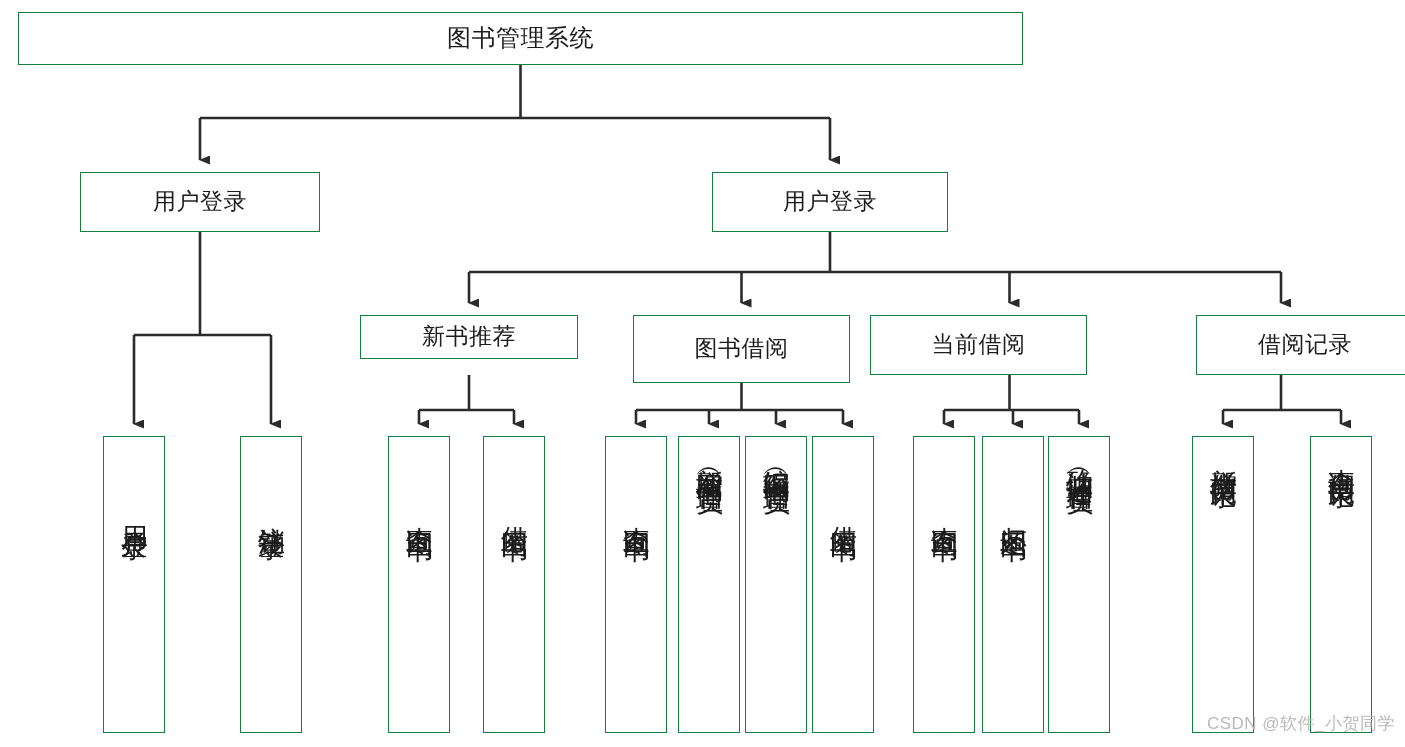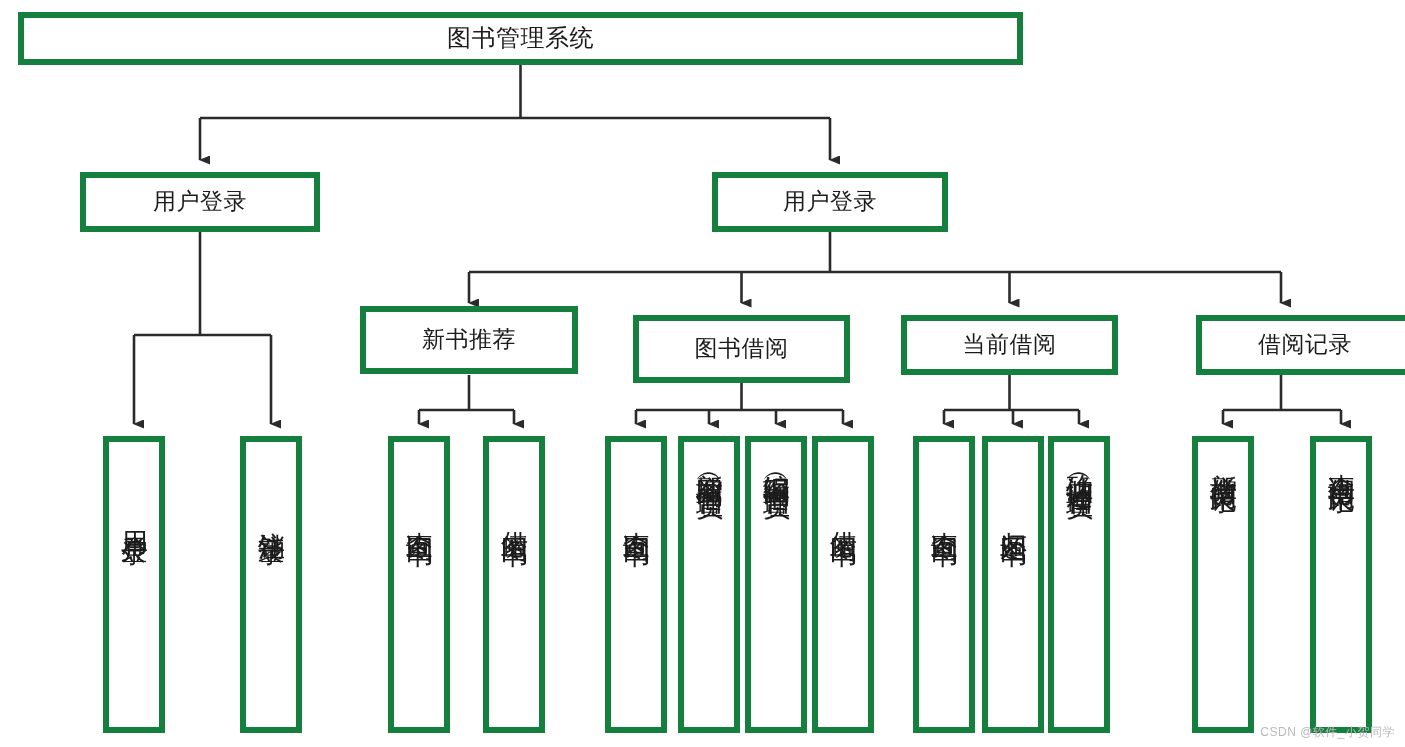--- a/index.html
+++ b/index.html
@@ -25,21 +25,21 @@
     left: 0;
     top: 0;
     width: 1405px;
     height: 747px;
     pointer-events: none;
   }
   .node {
     position: absolute;
     box-sizing: border-box;
     background: #ffffff;
-    border: 6px solid #15803d;
+    border: 1px solid #15803d;
     display: flex;
     align-items: center;
     justify-content: center;
     overflow: hidden;
   }
   .node-label {
     color: #1c1c1c;
     text-align: center;
     line-height: 1.18;
     white-space: nowrap;
@@ -65,22 +65,22 @@
   }
   .node.vertical.mid .node-label {
     margin-top: 62px;
   }
   .node.vertical.top .node-label {
     margin-top: 4px;
   }
   .watermark {
     position: absolute;
     right: 10px;
-    bottom: 6px;
-    font-size: 12px;
+    bottom: 12px;
+    font-size: 17px;
     color: #b9b9b9;
     letter-spacing: 0.5px;
     white-space: nowrap;
   }
 </style>
 </head>
 <body>
 
 <div id="diagram-root">
   <svg class="connectors" viewBox="0 0 1405 747">
@@ -135,21 +135,21 @@
       </div>
       <div class="node vertical mid" style="left: 103px; top: 436px; width: 62px; height: 297px;">
         <span class="node-label">用户登录</span>
       </div>
       <div class="node vertical mid" style="left: 240px; top: 436px; width: 62px; height: 297px;">
         <span class="node-label">注销登录</span>
       </div>
       <div class="node horizontal" style="left: 712px; top: 172px; width: 236px; height: 60px;">
         <span class="node-label">用户登录</span>
       </div>
-      <div class="node horizontal" style="left: 360px; top: 306px; width: 218px; height: 68px;">
+      <div class="node horizontal" style="left: 360px; top: 315px; width: 218px; height: 44px;">
         <span class="node-label">新书推荐</span>
       </div>
       <div class="node vertical mid" style="left: 388px; top: 436px; width: 62px; height: 297px;">
         <span class="node-label">查询图书</span>
       </div>
       <div class="node vertical mid" style="left: 483px; top: 436px; width: 62px; height: 297px;">
         <span class="node-label">借阅图书</span>
       </div>
       <div class="node horizontal" style="left: 633px; top: 315px; width: 217px; height: 68px;">
         <span class="node-label">图书借阅</span>
@@ -159,21 +159,21 @@
       </div>
       <div class="node vertical top" style="left: 678px; top: 436px; width: 62px; height: 297px;">
         <span class="node-label">新增图书（管理员）</span>
       </div>
       <div class="node vertical top" style="left: 745px; top: 436px; width: 62px; height: 297px;">
         <span class="node-label">编辑图书（管理员）</span>
       </div>
       <div class="node vertical mid" style="left: 812px; top: 436px; width: 62px; height: 297px;">
         <span class="node-label">借阅图书</span>
       </div>
-      <div class="node horizontal" style="left: 901px; top: 315px; width: 217px; height: 60px;">
+      <div class="node horizontal" style="left: 870px; top: 315px; width: 217px; height: 60px;">
         <span class="node-label">当前借阅</span>
       </div>
       <div class="node vertical mid" style="left: 913px; top: 436px; width: 62px; height: 297px;">
         <span class="node-label">查询图书</span>
       </div>
       <div class="node vertical mid" style="left: 982px; top: 436px; width: 62px; height: 297px;">
         <span class="node-label">归还图书</span>
       </div>
       <div class="node vertical top" style="left: 1048px; top: 436px; width: 62px; height: 297px;">
         <span class="node-label">确认归还（管理员）</span>

